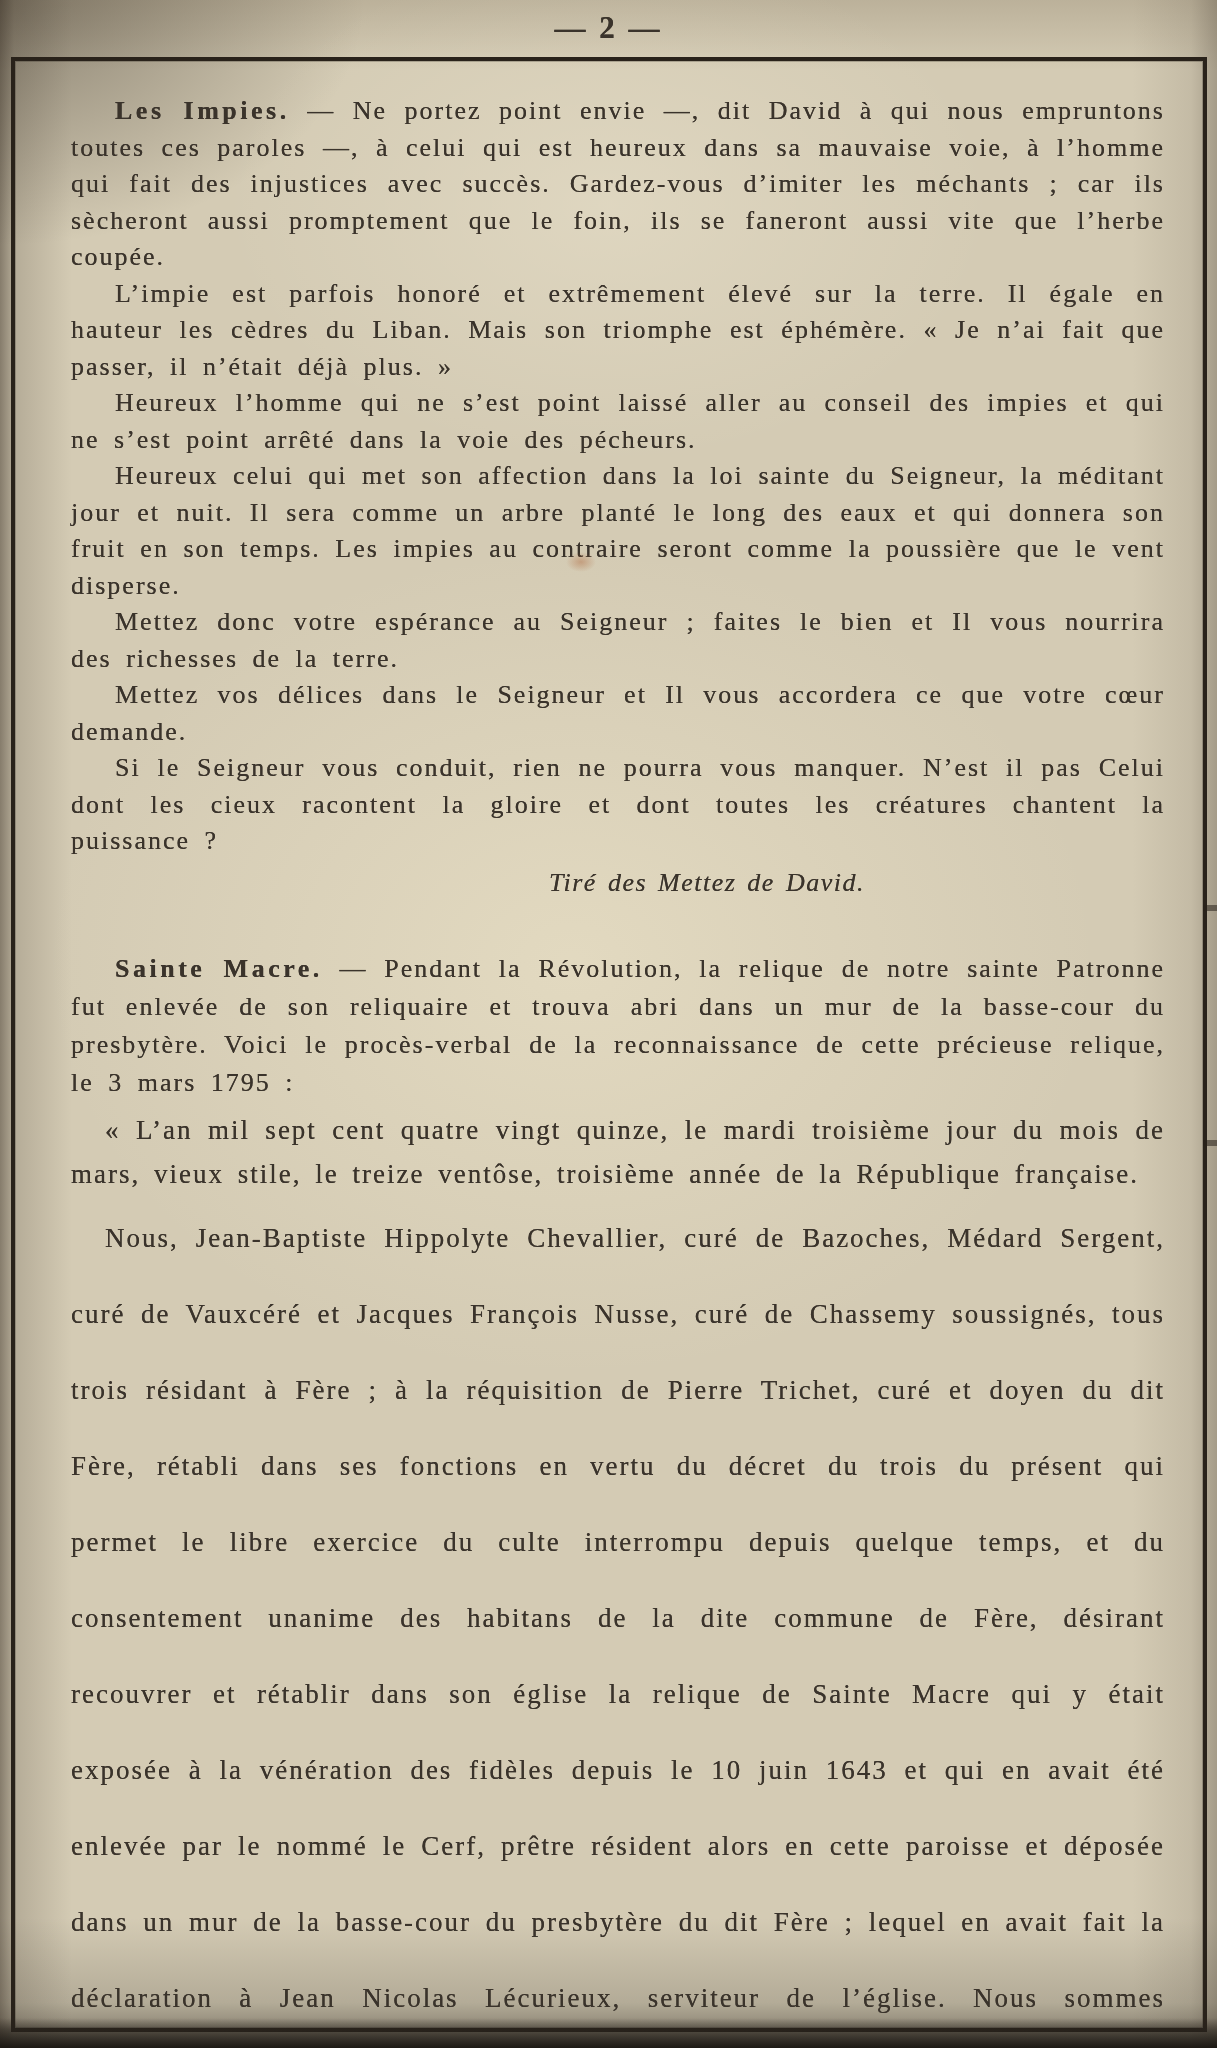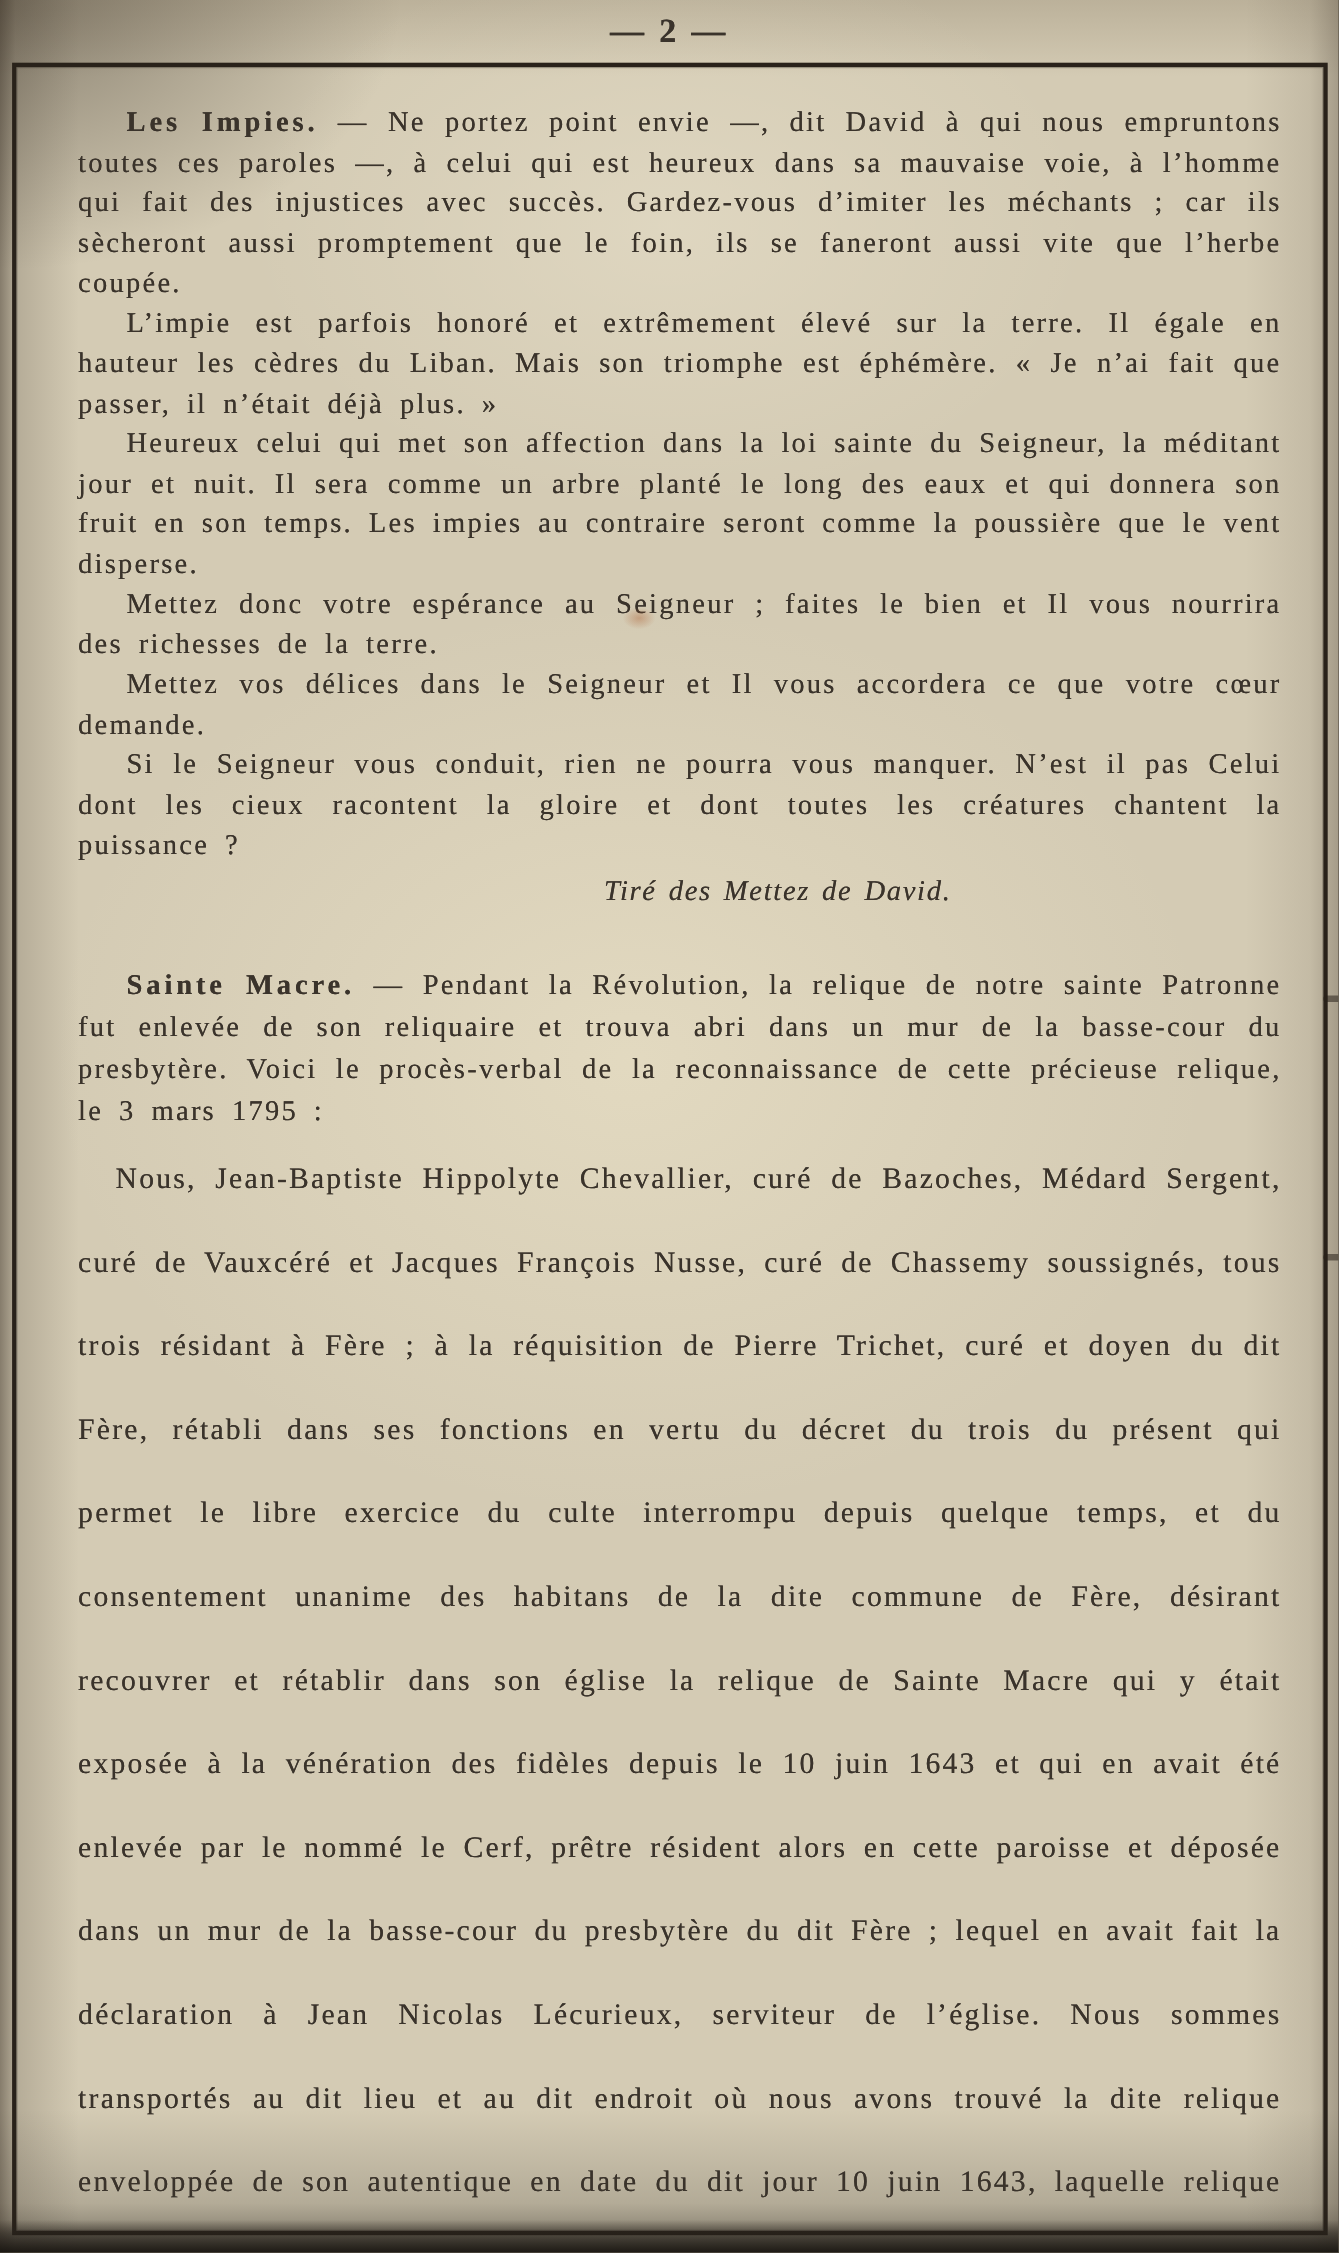--- a/index.html
+++ b/index.html
@@ -130,31 +130,33 @@
 <div class="page">
 
   <div class="page-number">— 2 —</div>
 
   <div class="frame">
 
     <article class="article a1">
       <p class="para lead"><span class="hd">Les Impies.</span><span> — Ne portez point envie —, dit David à qui nous empruntons toutes ces paroles —, à celui qui est heureux dans sa mauvaise voie, à l’homme qui fait des injustices avec succès. Gardez-vous d’imiter les méchants ; car ils sècheront aussi promptement que le foin, ils se faneront aussi vite que l’herbe coupée.</span></p>
 
       <p class="para">L’impie est parfois honoré et extrêmement élevé sur la terre. Il égale en hauteur les cèdres du Liban. Mais son triomphe est éphémère. « Je n’ai fait que passer, il n’était déjà plus. »</p>
+      <p class="para">Heureux l’homme qui ne s’est point laissé aller au conseil des impies et qui ne s’est point arrêté dans la voie des pécheurs.</p>
       <p class="para">Heureux celui qui met son affection dans la loi sainte du Seigneur, la méditant jour et nuit. Il sera comme un arbre planté le long des eaux et qui donnera son fruit en son temps. Les impies au contraire seront comme la poussière que le vent disperse.</p>
       <p class="para">Mettez donc votre espérance au Seigneur ; faites le bien et Il vous nourrira des richesses de la terre.</p>
       <p class="para">Mettez vos délices dans le Seigneur et Il vous accordera ce que votre cœur demande.</p>
       <p class="para">Si le Seigneur vous conduit, rien ne pourra vous manquer. N’est il pas Celui dont les cieux racontent la gloire et dont toutes les créatures chantent la puissance ?</p>
 
       <p class="attribution">Tiré des Mettez de David.</p>
     </article>
 
     <article class="article a2">
       <p class="para lead2"><span class="hd">Sainte Macre.</span><span> — Pendant la Révolution, la relique de notre sainte Patronne fut enlevée de son reliquaire et trouva abri dans un mur de la basse-cour du presbytère. Voici le procès-verbal de la reconnaissance de cette précieuse relique, le 3 mars 1795 :</span></p>
 
+      <p class="para pv pv1">« L’an mil sept cent quatre vingt quinze, le mardi troisième jour du mois de mars, vieux stile, le treize ventôse, troisième année de la République française.</p>
       <p class="para pv pv2">Nous, Jean-Baptiste Hippolyte Chevallier, curé de Bazoches, Médard Sergent, curé de Vauxcéré et Jacques François Nusse, curé de Chassemy soussignés, tous trois résidant à Fère ; à la réquisition de Pierre Trichet, curé et doyen du dit Fère, rétabli dans ses fonctions en vertu du décret du trois du présent qui permet le libre exercice du culte interrompu depuis quelque temps, et du consentement unanime des habitans de la dite commune de Fère, désirant recouvrer et rétablir dans son église la relique de Sainte Macre qui y était exposée à la vénération des fidèles depuis le 10 juin 1643 et qui en avait été enlevée par le nommé le Cerf, prêtre résident alors en cette paroisse et déposée dans un mur de la basse-cour du presbytère du dit Fère ; lequel en avait fait la déclaration à Jean Nicolas Lécurieux, serviteur de l’église. Nous sommes transportés au dit lieu et au dit endroit où nous avons trouvé la dite relique enveloppée de son autentique en date du dit jour 10 juin 1643, laquelle relique nous</p>
     </article>
 
   </div>
 
   <div class="stain"></div>
   <div class="edge-mark m1"></div>
   <div class="edge-mark m2"></div>
   <div class="bottom-shadow"></div>
 

